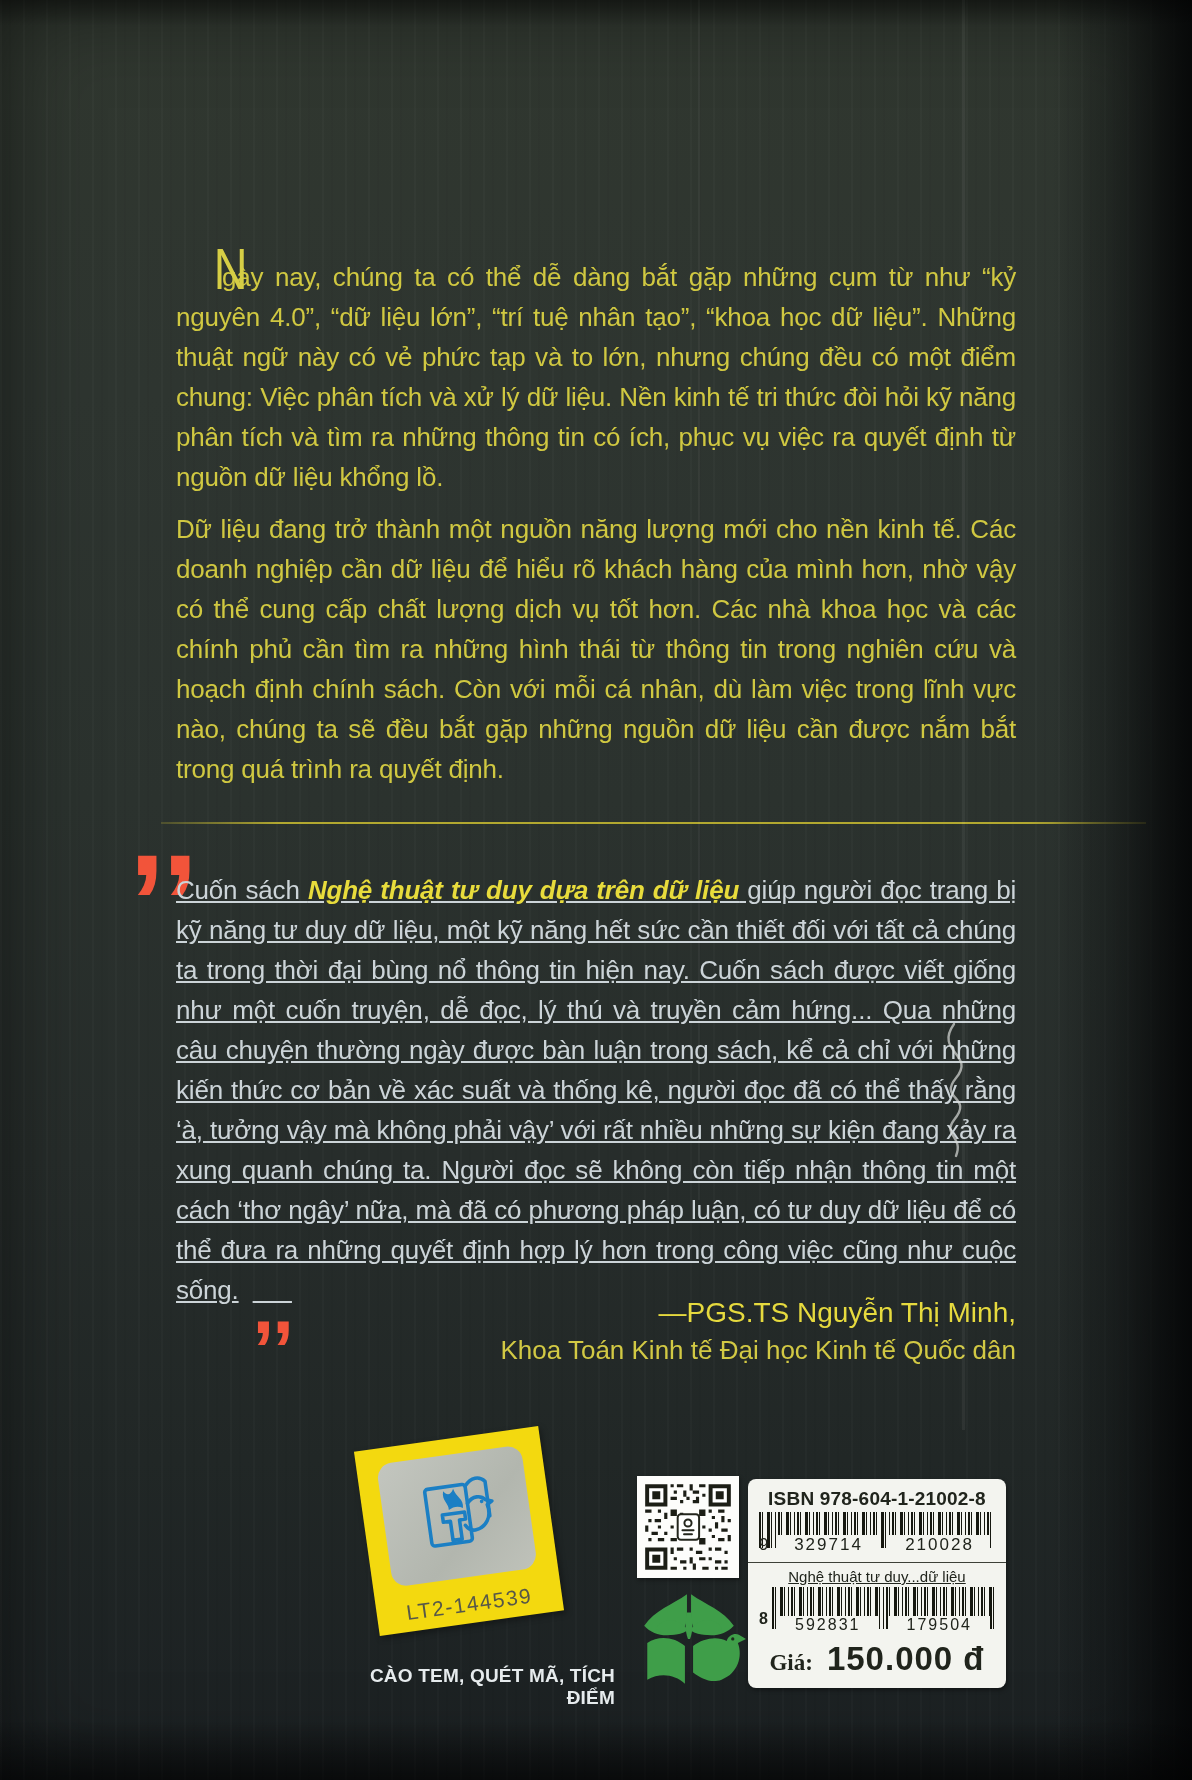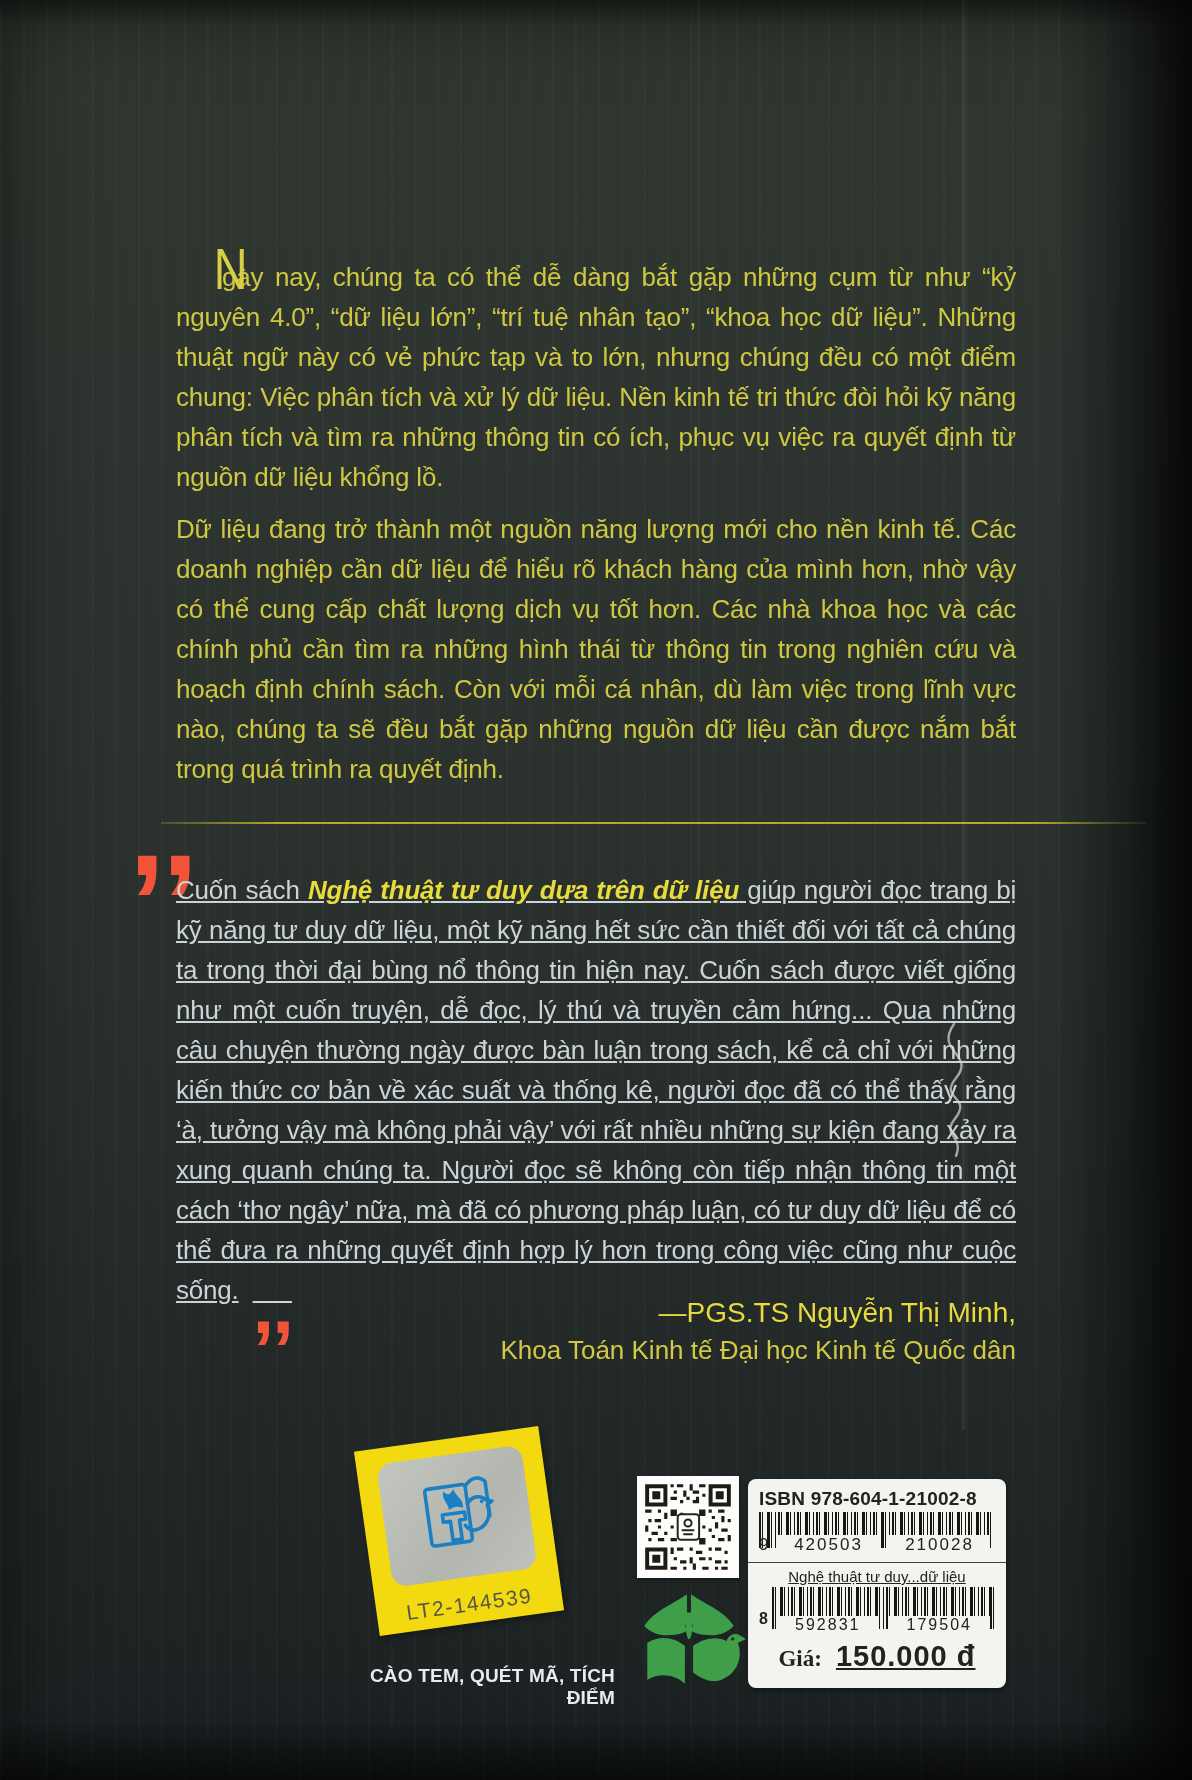--- a/index.html
+++ b/index.html
@@ -66,38 +66,38 @@
   .qr{position:absolute;left:637px;top:1476px;width:102px;height:102px;background:#fdfdfb;
     box-sizing:border-box;padding:5px;box-shadow:1px 2px 4px rgba(0,0,0,.4);}
 
   
   .pub-logo{position:absolute;left:632px;top:1592px;width:114px;height:102px;}
 
   
   .isbn-label{position:absolute;left:748px;top:1479px;width:258px;height:209px;
     background:#f3f4ef;border-radius:8px;box-sizing:border-box;padding:9px 11px 6px;
     color:#20241c;box-shadow:1px 2px 4px rgba(0,0,0,.4);}
-  .isbn-text{font-size:19px;font-weight:700;text-align:left;white-space:nowrap;letter-spacing:.2px;}
+  .isbn-text{font-size:19px;font-weight:700;text-align:center;white-space:nowrap;letter-spacing:.2px;}
   .bars{background:repeating-linear-gradient(90deg,
       #15170f 0 2px,#f3f4ef 2px 3px,#15170f 3px 4px,#f3f4ef 4px 8px,
       #15170f 8px 11px,#f3f4ef 11px 12px,#15170f 12px 13px,#f3f4ef 13px 16px,
       #15170f 16px 17px,#f3f4ef 17px 19px);}
   .bc1 .bars{height:36px;margin-top:2px;}
   .bc-nums{display:flex;align-items:flex-end;margin-top:-13px;font-size:17px;letter-spacing:2px;}
   .bc-nums .lead{flex:0 0 14px;background:transparent;letter-spacing:0;}
   .bc-nums .grp{flex:1;background:#f3f4ef;text-align:center;margin:0 5px;padding:0 2px;}
   .label-divider{border:none;border-top:1.5px solid #3d4138;margin:7px -11px 5px;}
   .short-title{font-size:15px;text-align:center;margin-bottom:2px;text-decoration:underline;}
   .bc2{position:relative;margin-top:2px;}
   .bc2 .lead8{position:absolute;left:0;bottom:6px;font-size:16px;font-weight:700;}
   .bc2 .bars{height:42px;margin-left:13px;}
   .bc2 .bc-nums{margin-left:13px;margin-top:-13px;font-size:16px;}
   .price{display:flex;justify-content:center;align-items:baseline;gap:14px;margin-top:6px;}
   .price-label{font-family:"Liberation Serif","DejaVu Serif",serif;font-weight:700;font-size:23px;}
-  .price-value{font-weight:700;font-size:29px;letter-spacing:1px;text-decoration:underline;}
+  .price-value{font-weight:700;font-size:33px;letter-spacing:1px;}
 
   
   .squiggle{position:absolute;left:920px;top:1020px;}
 </style>
 </head>
 <body>
 
 <div class="page">
 
   <div class="intro">
@@ -171,21 +171,21 @@
     </g>
     <circle cx="99" cy="46" r="1.6" fill="#1d2a1d"></circle>
   </svg>
 
   <div class="isbn-label">
     <div class="isbn-text">ISBN 978-604-1-21002-8</div>
     <div class="bc1">
       <div class="bars"></div>
       <div class="bc-nums">
         <span class="lead">9</span>
-        <span class="grp">420503</span>
+        <span class="grp">329714</span>
         <span class="grp">210028</span>
       </div>
     </div>
     <hr class="label-divider">
     <div class="short-title">Nghệ thuật tư duy...dữ liệu</div>
     <div class="bc2">
       <span class="lead8">8</span>
       <div class="bars"></div>
       <div class="bc-nums">
         <span class="grp">592831</span>

